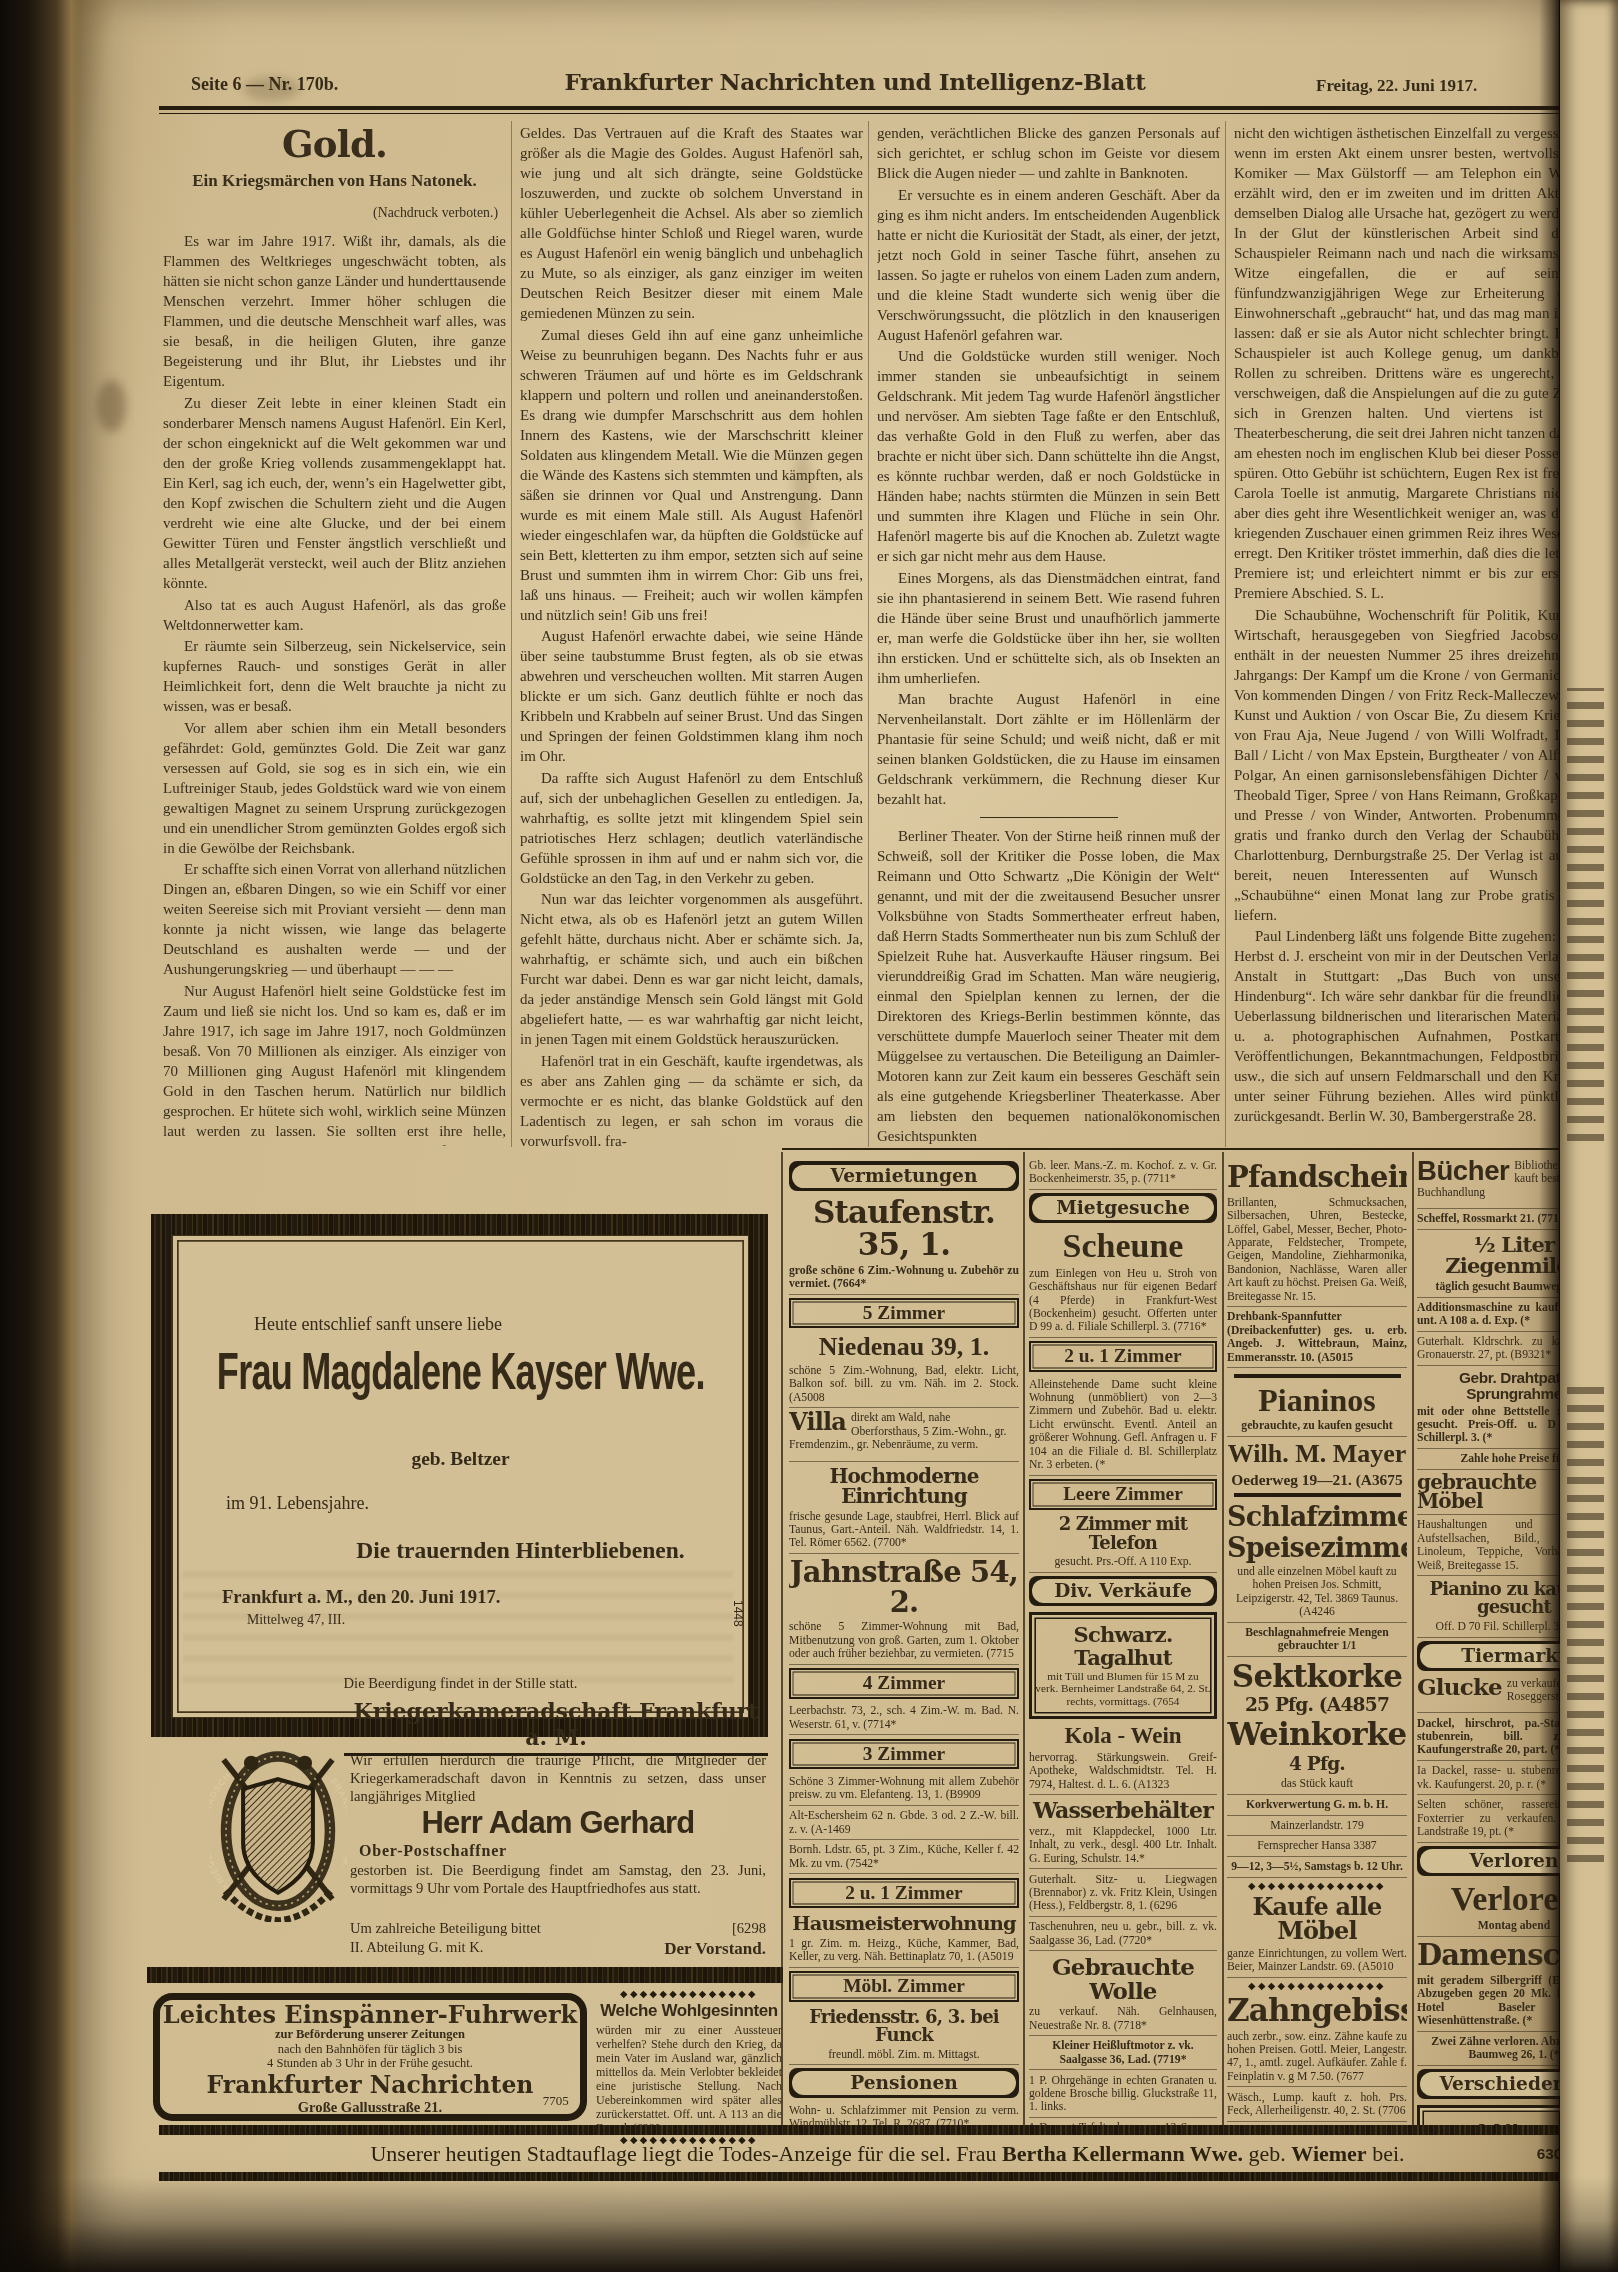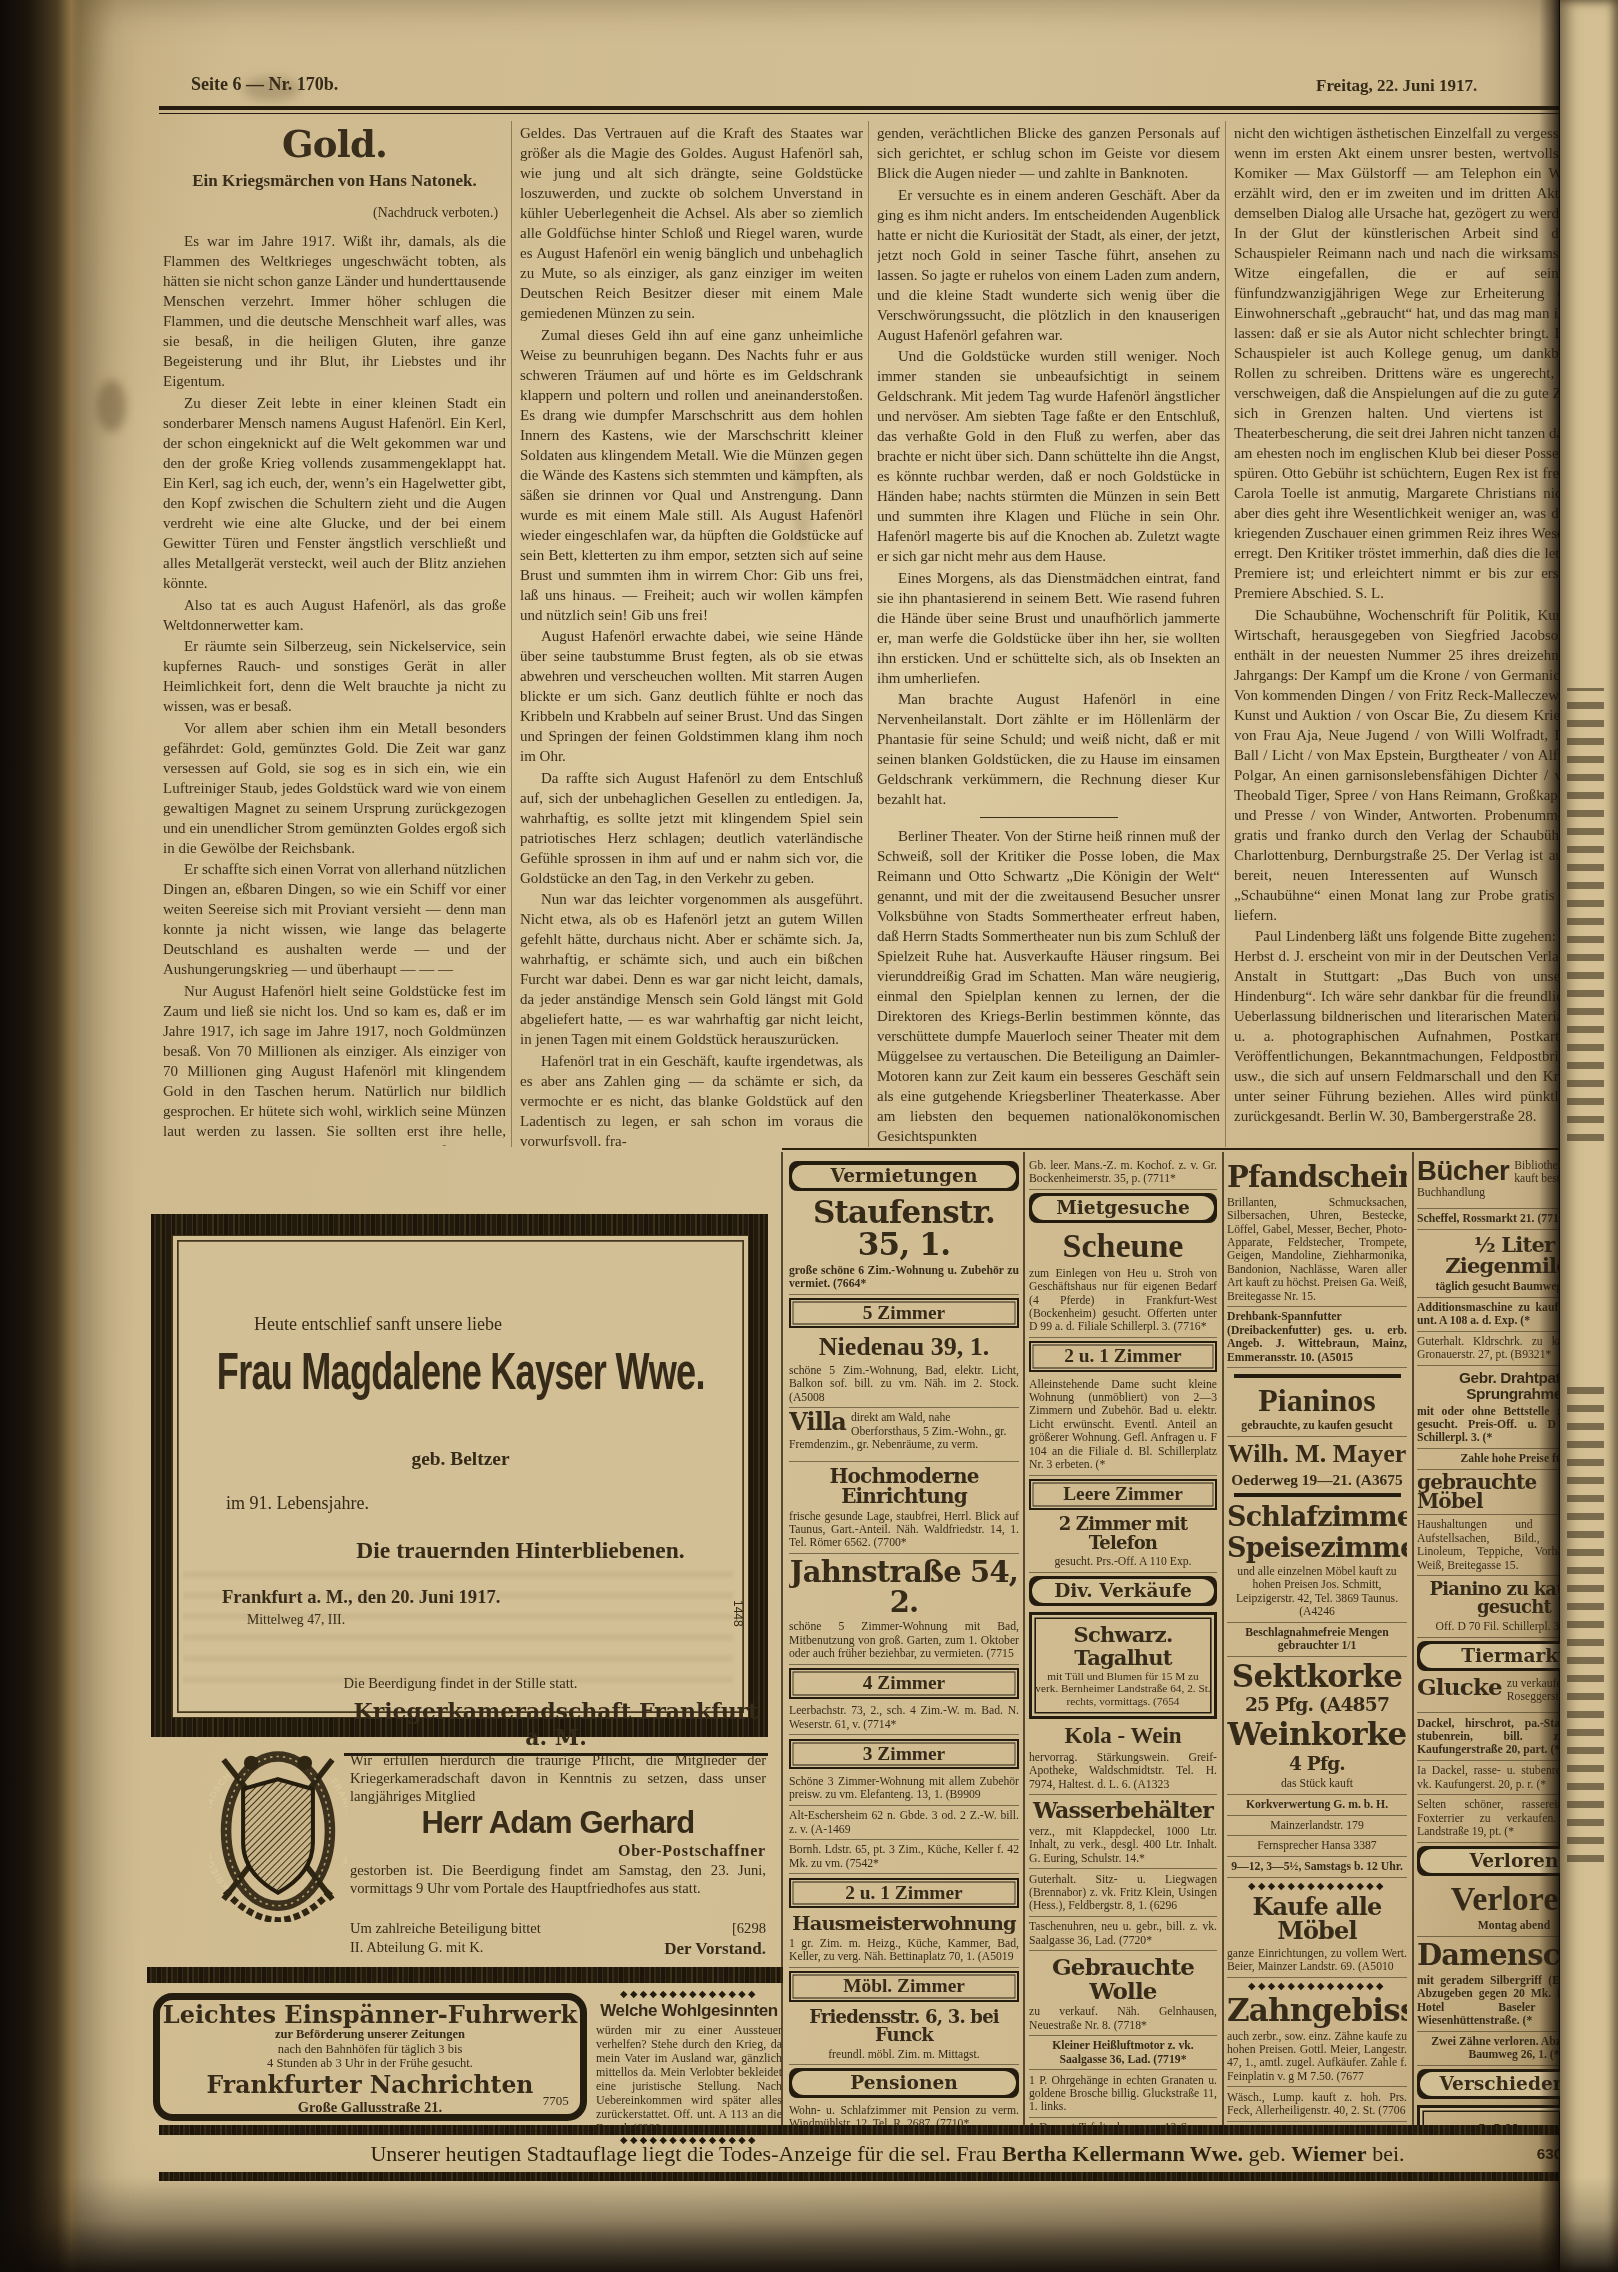--- a/index.html
+++ b/index.html
@@ -69,21 +69,21 @@
   .obit-funeral{position:absolute;left:0;top:439px;width:100%;text-align:center;font-size:14.6px;}
   .obit-ref{position:absolute;right:3.2px;top:364px;font-size:12px;writing-mode:vertical-rl;font-family:"Liberation Sans",sans-serif;}
 
   
   .vet-org{position:absolute;left:274px;top:1698px;width:424px;text-align:center;font-weight:bold;font-size:22px;
     font-family:"DejaVu Serif",serif;border-bottom:3.2px solid #241c0f;padding-bottom:3.2px;}
   .vet-crest{position:absolute;left:139px;top:1737px;width:138px;height:185px;}
   .vet-intro{position:absolute;left:280px;top:1751px;width:416px;font-size:14.6px;line-height:18px;text-align:justify;}
   .vet-name{position:absolute;left:280px;top:1805px;width:416px;text-align:center;font-weight:bold;font-size:31px;
     font-family:"Liberation Sans",sans-serif;letter-spacing:-0.8px;}
-  .vet-title{position:absolute;left:280px;top:1842px;width:416px;text-align:right;font-weight:bold;font-size:16px;letter-spacing:0.8px;}
+  .vet-title{position:absolute;left:289px;top:1842px;width:416px;text-align:left;font-weight:bold;font-size:16px;letter-spacing:0.8px;}
   .vet-body{position:absolute;left:280px;top:1861px;width:416px;font-size:14.6px;line-height:18px;text-align:justify;}
   .vet-call{position:absolute;left:280px;top:1920px;width:416px;font-size:14.6px;}
   .vet-call .ref{float:right;}
   .vet-last{position:absolute;left:280px;top:1939px;width:416px;font-size:14.6px;}
   .vet-last b{float:right;font-size:17px;}
   .vet-bar{position:absolute;left:77px;top:1967px;width:636px;height:16px;}
 
   
   .fuhrwerk{position:absolute;left:83px;top:1993px;width:434px;height:128px;box-sizing:border-box;
     border:7.3px solid #241c0f;border-radius:19.4px;text-align:center;padding-top:3.2px;}
@@ -133,20 +133,21 @@
   .banner-row{position:relative;height:37px;line-height:37px;text-align:center;font-size:22px;color:#2c2210;}
   .banner-row b{font-weight:bold;}
   .bref{position:absolute;right:45px;top:0;font-size:15.4px;font-weight:bold;font-family:"Liberation Sans",sans-serif;}
 </style>
 </head>
 <body>
 
 <div class="page">
 
   <div class="hdr-left">Seite 6 — Nr. 170b.</div>
+  <div class="hdr-center">Frankfurter Nachrichten und Intelligenz-Blatt</div>
   <div class="hdr-right">Freitag, 22. Juni 1917.</div>
   <div class="hdr-rule"></div>
 
   <div class="acol" style="left:93px;">
     <div class="art-title frak">Gold.</div>
     <div class="art-byline">Ein Kriegsmärchen von Hans Natonek.</div>
     <div class="art-note">(Nachdruck verboten.)</div>
     <div>
         <p class="par">Es war im Jahre 1917. Wißt ihr, damals, als die Flammen des Weltkrieges ungeschwächt tobten, als hätten sie nicht schon ganze Länder und hunderttausende Menschen verzehrt. Immer höher schlugen die Flammen, und die deutsche Menschheit warf alles, was sie besaß, in die heiligen Gluten, ihre ganze Begeisterung und ihr Blut, ihr Liebstes und ihr Eigentum.</p>
         <p class="par">Zu dieser Zeit lebte in einer kleinen Stadt ein sonderbarer Mensch namens August Hafenörl. Ein Kerl, der schon eingeknickt auf die Welt gekommen war und den der große Krieg vollends zusammengeklappt hat. Ein Kerl, sag ich euch, der, wenn’s ein Hagelwetter gibt, den Kopf zwischen die Schultern zieht und die Augen verdreht wie eine alte Glucke, und der bei einem Gewitter Türen und Fenster ängstlich verschließt und alles Metallgerät versteckt, weil auch der Blitz anziehen könnte.</p>

